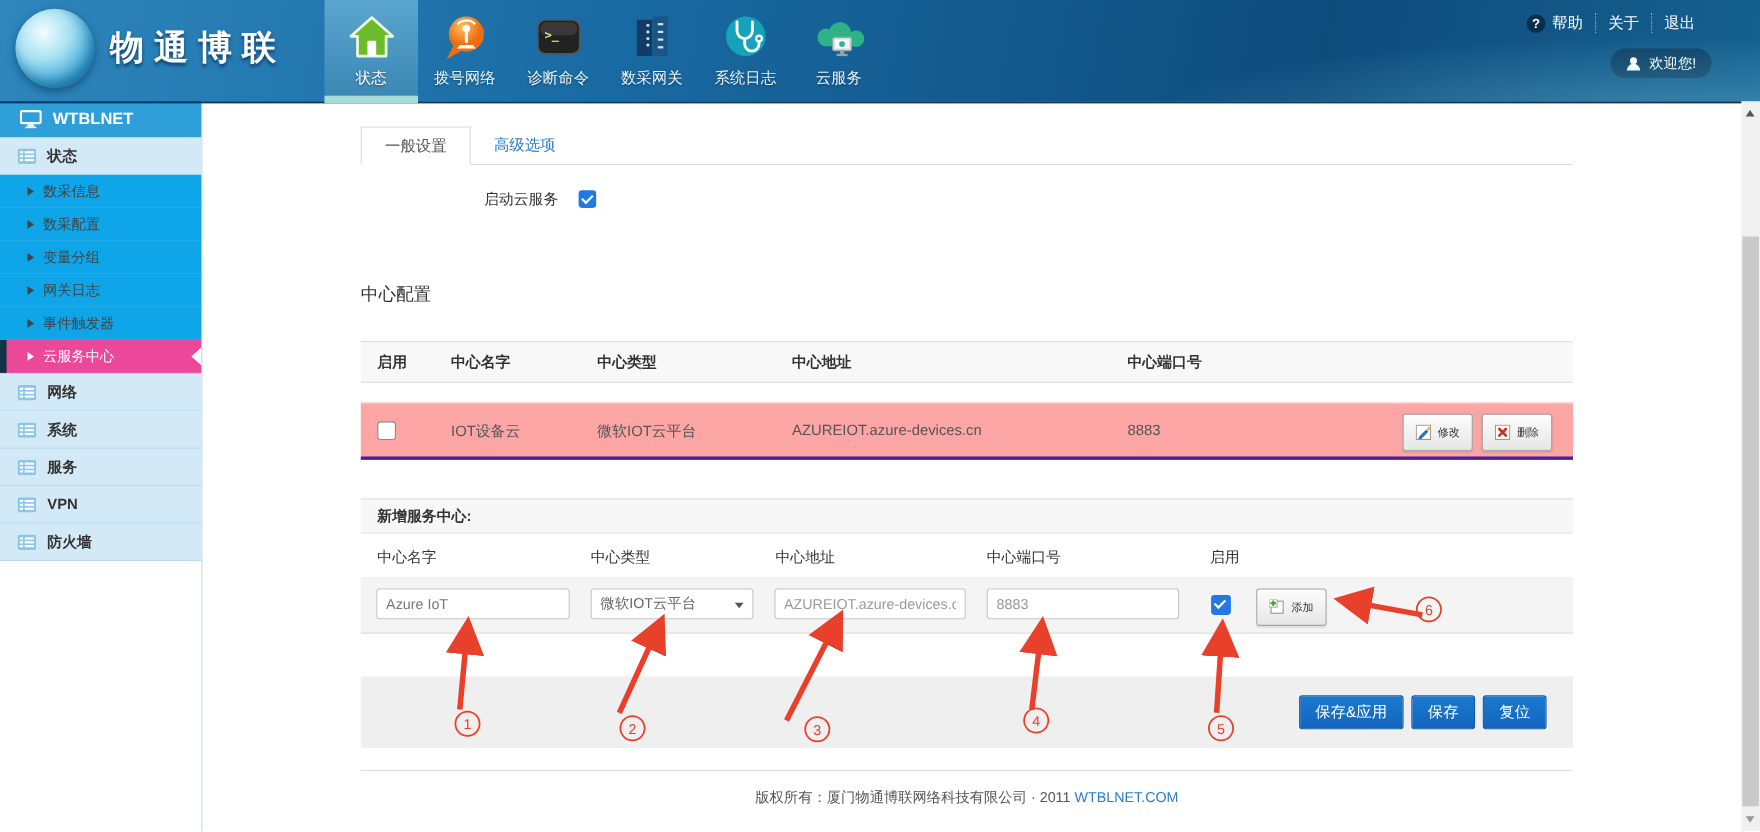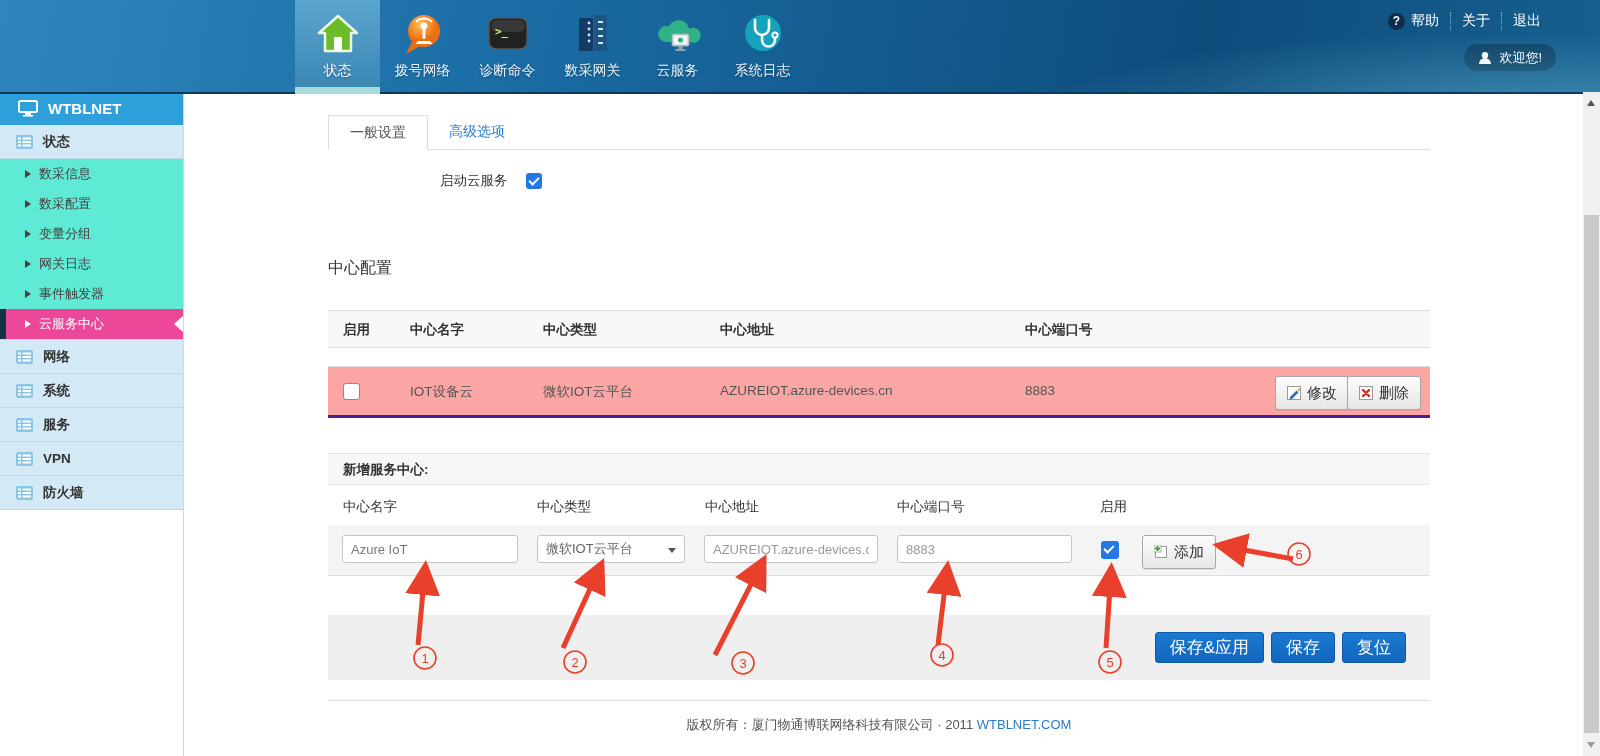--- a/index.html
+++ b/index.html
@@ -33,21 +33,21 @@
   .tlink{padding:0 11px;cursor:pointer;white-space:nowrap;}
   .tlink + .tlink{border-left:1px dotted rgba(255,255,255,.55);}
   .welcome{position:absolute;right:44px;top:44px;height:27px;padding:0 14px;border-radius:14px;
     background:rgba(8,40,66,.5);display:flex;align-items:center;gap:7px;color:#fff;font-size:13px;cursor:pointer;}
 
   
   .sidebar{position:absolute;left:0;top:92px;width:183px;height:664px;background:#fff;border-right:1px solid #c7dae6;z-index:20;}
   .side-head{height:33px;background:#2f9fd9;display:flex;align-items:center;gap:10px;padding-left:18px;color:#fff;font-weight:bold;font-size:15px;}
   .side-group{height:33px;background:#d3e9f5;border-bottom:1px solid #badaea;display:flex;align-items:center;gap:10px;padding-left:16px;
     font-size:13.5px;font-weight:bold;color:#333;cursor:pointer;}
-  .side-sub{height:30px;background:#5eead4;display:flex;align-items:center;gap:8px;padding-left:25px;font-size:13px;color:#444;cursor:pointer;}
+  .side-sub{height:30px;background:#0ea5e9;display:flex;align-items:center;gap:8px;padding-left:25px;font-size:13px;color:#444;cursor:pointer;}
   .tri{width:0;height:0;border-top:4px solid transparent;border-bottom:4px solid transparent;border-left:6px solid #444;}
   .side-sub.active{position:relative;background:#ec4899;color:#fff;border-left:6px solid #123248;padding-left:19px;}
   .side-sub.active .tri{border-left-color:#fff;}
   .side-sub.active::after{content:"";position:absolute;right:0;top:50%;margin-top:-8px;width:0;height:0;
     border-top:8px solid transparent;border-bottom:8px solid transparent;border-right:9px solid #fff;}
   .listicon{flex:0 0 auto;}
 
   
   .main{position:absolute;left:193px;top:92px;width:1400px;height:664px;background:#fff;}
   .content{position:absolute;left:135px;top:0;width:1102px;height:664px;}
@@ -68,57 +68,61 @@
   .section-title{position:absolute;left:0;top:166px;font-size:16px;color:#333;}
 
   .tbl-head{position:absolute;left:0;top:218px;width:1102px;height:36px;background:#f8f8f8;
     border-top:1px solid #ddd;border-bottom:1px solid #ddd;}
   .tbl-head span{position:absolute;top:10px;font-size:13.5px;font-weight:bold;color:#333;}
   .tbl-row{position:absolute;left:0;top:274px;width:1102px;height:48px;background:#fca5a5;
     border-top:1px solid #ddd;border-bottom:3px solid #4c1d95;}
   .tbl-row .cell{position:absolute;top:16px;font-size:13.5px;color:#555;}
 
   .gbtn{display:inline-flex;align-items:center;gap:6px;height:30px;padding:16px 11px;border:1px solid #a8a8a8;border-radius:3px;
-    background:linear-gradient(#fdfdfd,#e6e6e6);font-size:15px;color:#333;cursor:pointer;box-shadow:0 1px 1px rgba(0,0,0,.08);}
+    background:linear-gradient(#fdfdfd,#e6e6e6);font-size:10px;color:#333;cursor:pointer;box-shadow:0 1px 1px rgba(0,0,0,.08);}
 
   .add-bar{position:absolute;left:0;top:361px;width:1102px;height:32px;background:#f7f7f7;
     border-top:1px solid #e2e2e2;border-bottom:1px solid #e8e8e8;line-height:32px;padding-left:15px;box-sizing:border-box;
     font-size:13.5px;font-weight:bold;color:#333;}
   .labels-row{position:absolute;left:0;top:393px;width:1102px;height:40px;border-bottom:1px solid #e3e3e3;}
   .labels-row span{position:absolute;top:13px;font-size:13.5px;color:#333;}
   .inputs-row{position:absolute;left:0;top:433px;width:1102px;height:50px;background:#f4f4f4;border-bottom:1px solid #ddd;}
   .txt{position:absolute;top:10px;height:28px;border:1px solid #c6c6c6;border-radius:3px;background:#fff;
     padding:0 8px;font-size:13px;box-sizing:border-box;font-family:inherit;}
   .fake-select{position:absolute;top:10px;height:28px;border:1px solid #c6c6c6;border-radius:3px;background:#fff;
     display:flex;align-items:center;padding:0 8px;font-size:13px;color:#666;box-sizing:border-box;cursor:pointer;}
   .fake-select .chev{position:absolute;right:8px;top:12px;width:0;height:0;border-left:4px solid transparent;border-right:4px solid transparent;border-top:5px solid #555;}
 
   .action-band{position:absolute;left:0;top:523px;width:1102px;height:65px;background:#efefef;
     display:flex;align-items:center;justify-content:flex-end;gap:7px;padding-right:24px;box-sizing:border-box;}
   .bbtn{height:31px;padding:0 14px;background:linear-gradient(#1a7ad0,#1365bd);border:1px solid #0f5aa8;border-radius:3px;
-    color:#fff;font-size:17px;cursor:pointer;font-family:inherit;}
+    color:#fff;font-size:14px;cursor:pointer;font-family:inherit;}
 
   .footer-line{position:absolute;left:0;top:608px;width:1102px;border-top:1px solid #ddd;}
   .footer-text{position:absolute;left:0;top:624px;width:1102px;text-align:center;font-size:13px;color:#555;}
   .footer-text a{color:#2a7cc8;text-decoration:none;cursor:pointer;}
 
   .overlay{position:absolute;left:0;top:0;width:1400px;height:664px;pointer-events:none;}
 
   
   .scrollbar{position:absolute;right:0;top:92px;width:17px;height:664px;background:#f0f0f0;z-index:40;}
   .sb-up{position:absolute;top:8px;left:4px;width:0;height:0;border-left:4.5px solid transparent;border-right:4.5px solid transparent;border-bottom:6px solid #555;}
   .sb-down{position:absolute;bottom:8px;left:4px;width:0;height:0;border-left:4.5px solid transparent;border-right:4.5px solid transparent;border-top:6px solid #9a9a9a;}
   .sb-thumb{position:absolute;left:1px;top:123px;width:15px;height:518px;background:#c9c9c9;cursor:pointer;}
 </style>
 </head>
 <body>
 
 <div class="app">
 
   <div class="header">
+    <div class="logo">
+      <div class="logo-sphere"></div>
+      <div class="logo-text">物通博联</div>
+    </div>
 
     <div class="nav">
       <div class="nav-item active">
         <span class="nicon">
           <svg width="46" height="46" viewBox="0 0 46 46">
             <path d="M23 5 L42 22 H36 V40 H10 V22 H4 Z" fill="#6cbb2a" stroke="#eef7e4" stroke-width="2.5" stroke-linejoin="round"></path>
             <rect x="19" y="26" width="8" height="14" rx="1" fill="#fff"></rect>
           </svg>
         </span>
         <span class="nlabel">状态</span>
@@ -165,41 +169,41 @@
               <rect x="28" y="17" width="5" height="2" fill="#cfe6f5"></rect>
             <rect x="28" y="24" width="5" height="2" fill="#cfe6f5"></rect>
               <rect x="28" y="31" width="5" height="2" fill="#cfe6f5"></rect>
           </svg>
         </span>
         <span class="nlabel">数采网关</span>
       </div>
       <div class="nav-item">
         <span class="nicon">
           <svg width="46" height="46" viewBox="0 0 46 46">
+            <circle cx="23" cy="22" r="18" fill="#15a3bb"></circle>
+            <path d="M15 9 v8 a7 7 0 0 0 14 0 v-8" stroke="#fff" stroke-width="2.6" fill="none" stroke-linecap="round"></path>
+            <path d="M22 24 v5 a6.5 6.5 0 0 0 13 0 v-3" stroke="#fff" stroke-width="2.6" fill="none" stroke-linecap="round"></path>
+            <circle cx="35" cy="24" r="3.6" fill="#fff"></circle>
+            <circle cx="35" cy="24" r="1.6" fill="#15a3bb"></circle>
+          </svg>
+        </span>
+        <span class="nlabel">系统日志</span>
+      </div>
+      <div class="nav-item">
+        <span class="nicon">
+          <svg width="46" height="46" viewBox="0 0 46 46">
             <path d="M11 31 a8 8 0 1 1 3 -15.5 a10.5 10.5 0 0 1 20 2.5 a7.5 7.5 0 1 1 1 13 z" fill="#2fb386"></path>
             <rect x="17" y="23" width="17" height="12" rx="1.5" fill="#d7dfe3" stroke="#96a4ab" stroke-width="1"></rect>
             <rect x="19" y="25" width="13" height="8" fill="#f2f7f9"></rect>
             <circle cx="25.5" cy="29" r="2.6" fill="#2fb386"></circle>
             <rect x="23.5" y="35" width="4" height="3" fill="#96a4ab"></rect>
             <rect x="20.5" y="38" width="10" height="2" fill="#96a4ab"></rect>
           </svg>
         </span>
         <span class="nlabel">云服务</span>
-      </div>
-      <div class="nav-item">
-        <span class="nicon">
-          <svg width="46" height="46" viewBox="0 0 46 46">
-            <circle cx="23" cy="22" r="18" fill="#15a3bb"></circle>
-            <path d="M15 9 v8 a7 7 0 0 0 14 0 v-8" stroke="#fff" stroke-width="2.6" fill="none" stroke-linecap="round"></path>
-            <path d="M22 24 v5 a6.5 6.5 0 0 0 13 0 v-3" stroke="#fff" stroke-width="2.6" fill="none" stroke-linecap="round"></path>
-            <circle cx="35" cy="24" r="3.6" fill="#fff"></circle>
-            <circle cx="35" cy="24" r="1.6" fill="#15a3bb"></circle>
-          </svg>
-        </span>
-        <span class="nlabel">系统日志</span>
       </div>
     </div>
 
     <div class="top-links">
       <span class="qmark">?</span>
       <span class="tlink" style="padding-left:0;">帮助</span>
       <span class="tlink">关于</span>
       <span class="tlink">退出</span>
     </div>
 

